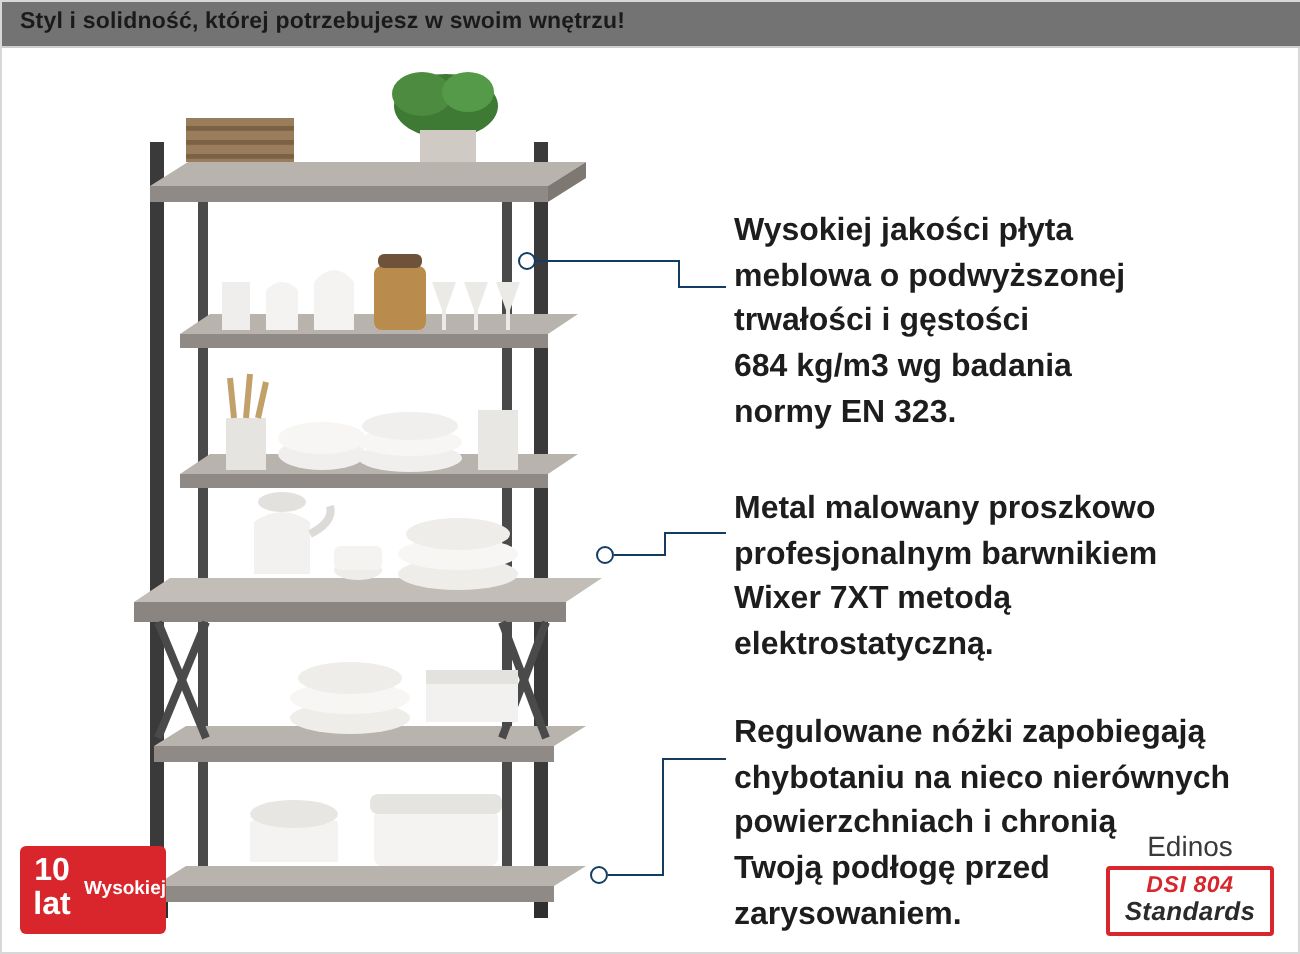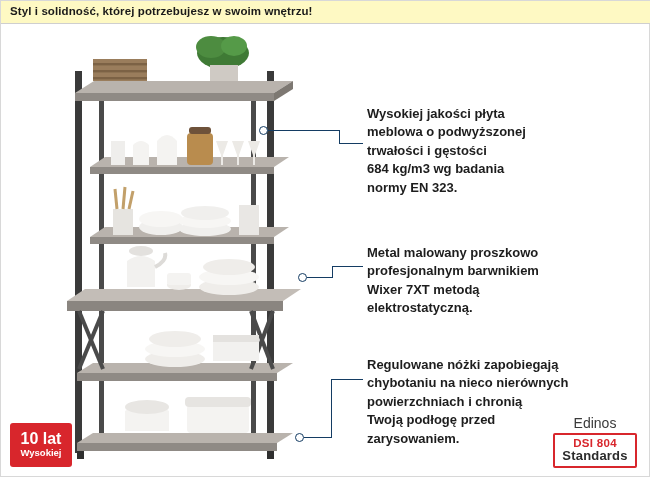--- a/index.html
+++ b/index.html
@@ -21,21 +21,21 @@
     box-sizing: border-box;
     border: 1px solid #d8d8d8;
   }
 
   
   .banner {
     position: absolute;
     left: 0; top: 0;
     width: 650px;
     height: 22px;
-    background: #fef9c3;
+    background: #737373;
     border-bottom: 1px solid #cfcfcf;
   }
   .banner-text {
     position: absolute;
     left: 9px;
     top: 4px;
     font-size: 11.5px;
     font-weight: bold;
     color: #1a1a1a;
     letter-spacing: .1px;
@@ -73,21 +73,21 @@
     left: 14px;
     top: 28px;
     width: 330px;
     height: 432px;
   }
 
   
   .callout {
     position: absolute;
     width: 250px;
-    font-size: 13px;
+    font-size: 16px;
     line-height: 1.42;
     font-weight: bold;
     color: #1d1d1d;
     white-space: pre-line;
   }
   .callout-1 { left: 366px; top: 104px; }
   .callout-2 { left: 366px; top: 243px; }
   .callout-3 { left: 366px; top: 355px; }
 
   
@@ -105,28 +105,28 @@
     border: 1.6px solid #143c63;
     background: #ffffff;
     box-sizing: border-box;
   }
 
   
   .warranty {
     position: absolute;
     left: 9px;
     bottom: 9px;
-    width: 62px;
+    width: 73px;
     height: 44px;
     background: #d8262c;
     border-radius: 3px;
     color: #ffffff;
     text-align: center;
     display: flex;
-    flex-direction: column;
+    flex-direction: row;
     justify-content: center;
     align-items: center;
   }
   .warranty-years {
     font-size: 16px;
     font-weight: bold;
     line-height: 1.05;
   }
   .warranty-label {
     font-size: 9.5px;
@@ -146,20 +146,21 @@
     font-size: 14px;
     font-weight: normal;
     color: #3a3a3a;
     margin-bottom: 2px;
   }
   .dsi-box {
     border: 2px solid #d8262c;
     border-radius: 2px;
     padding: 2px 3px 3px;
     line-height: 1.05;
+    font-style: italic;
   }
   .dsi-top {
     font-size: 11.5px;
     font-weight: bold;
     color: #d8262c;
     letter-spacing: .3px;
   }
   .dsi-bottom {
     font-size: 13px;
     font-weight: bold;

